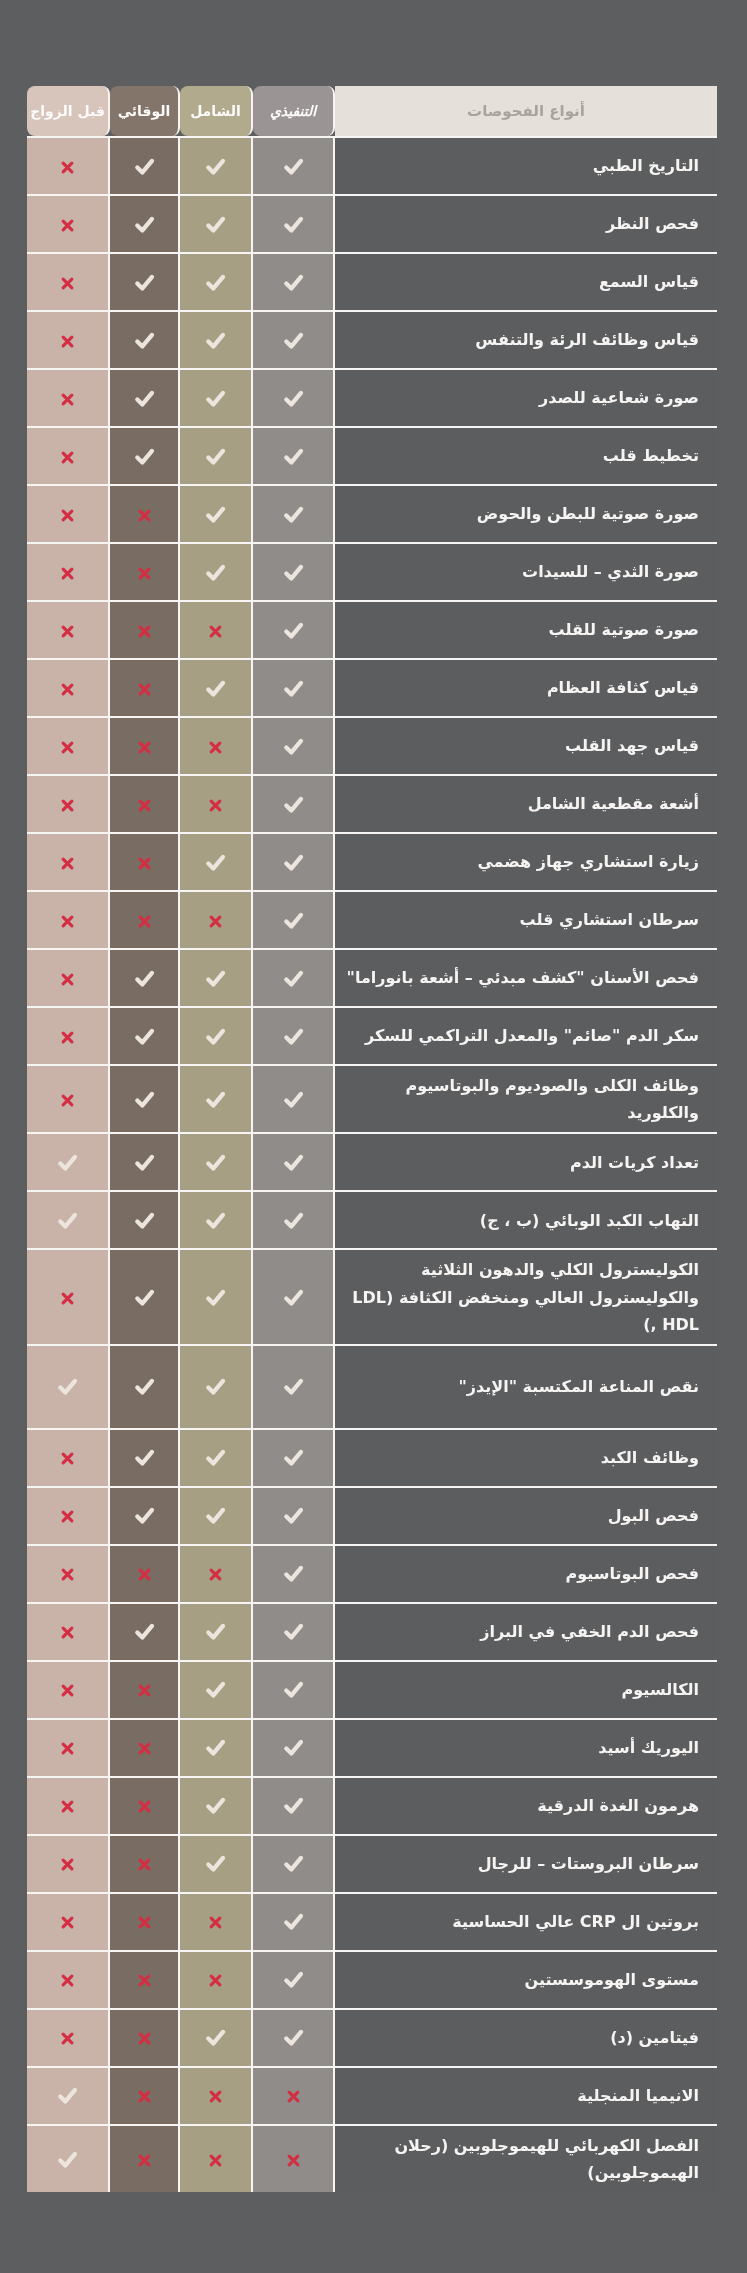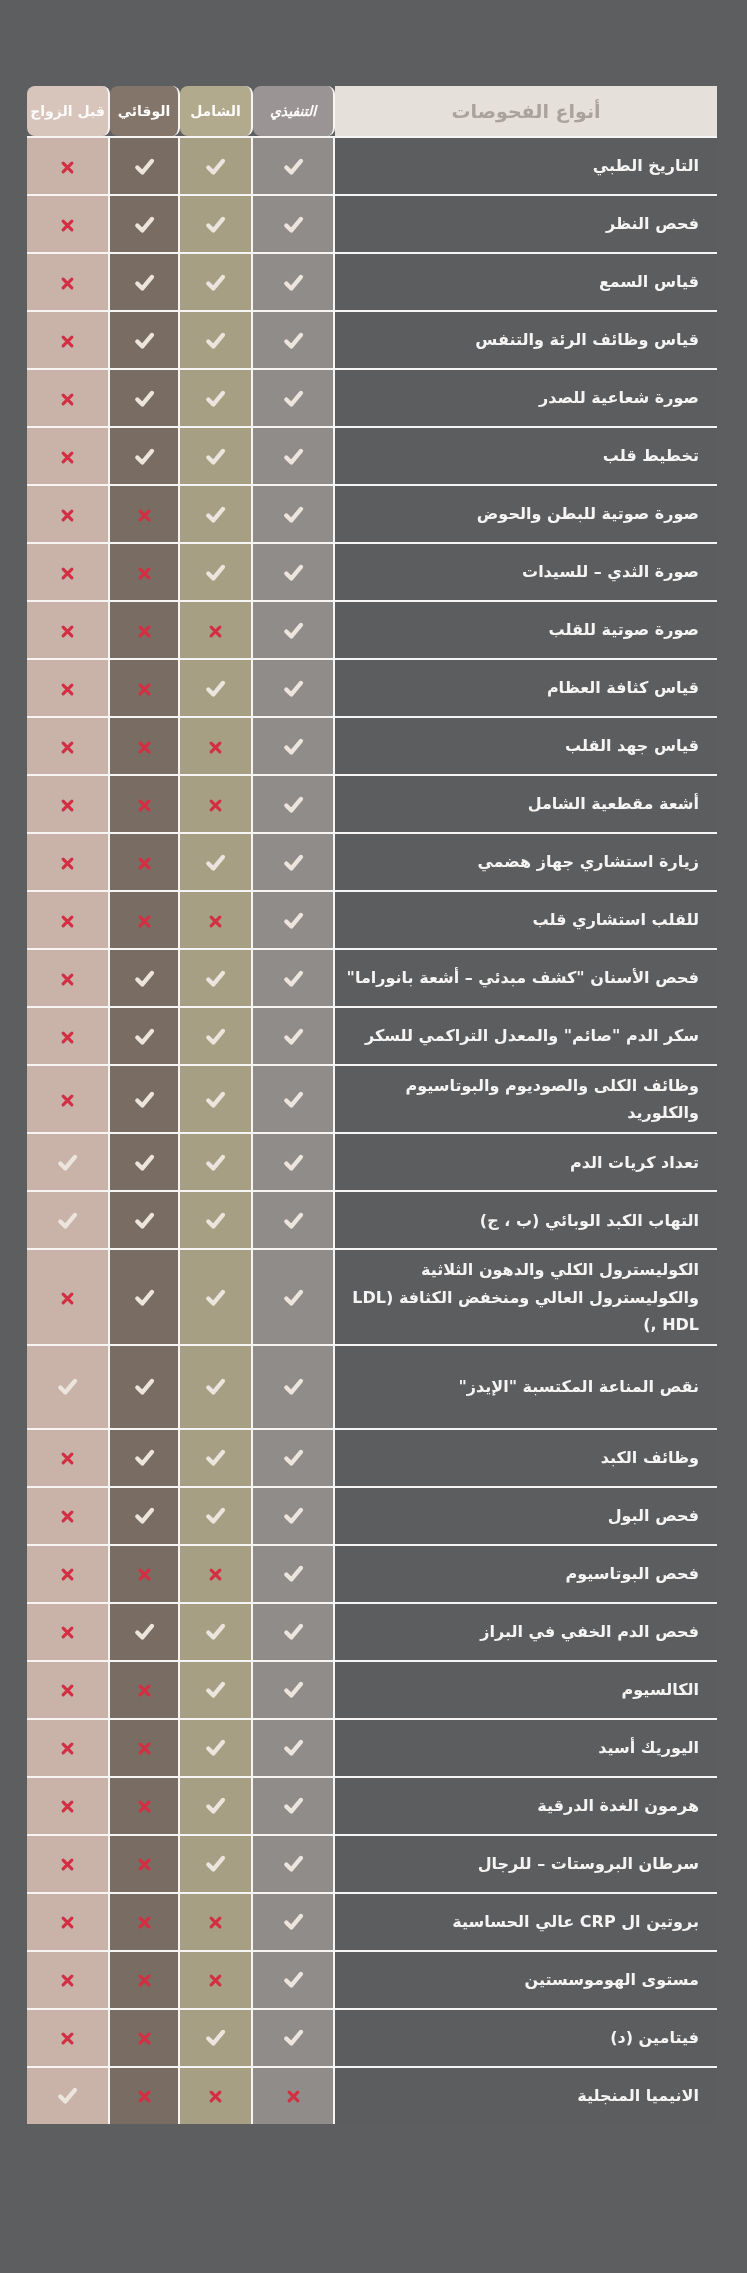--- a/index.html
+++ b/index.html
@@ -39,21 +39,21 @@
   }
   
   .pkg-table th+th,.pkg-table td+td{border-inline-start:2px solid var(--line);}
   
   .pkg-table tbody td{border-top:2px solid var(--line);}
   
   .pkg-table thead tr{height:50px;}
   th.name-head{
     background:var(--beige);
     color:var(--beige-text);
-    font-size:19px;font-weight:bold;
+    font-size:15px;font-weight:bold;
     text-align:center;
   }
   th.col-head{
     color:#fdfcfb;font-size:14px;font-weight:bold;
     text-align:center;
     border-radius:8px;
   }
   th.col-head.exec{background:var(--gray-h);font-style:italic;}
   th.col-head.comp{background:var(--olive-h);}
   th.col-head.prev{background:var(--brown-h);}
@@ -289,21 +289,21 @@
     <path d="M4.5 13 L9.8 18.2 L19.8 6.2" fill="none" stroke-width="4.5" stroke-linecap="round" stroke-linejoin="round"></path>
   </svg></td>
     <td class="mark-cell prev"><svg class="mark xmark" width="15" height="15" viewBox="0 0 24 24">
     <path d="M5 5 L19 19 M19 5 L5 19" fill="none" stroke-width="5" stroke-linecap="round"></path>
   </svg></td>
     <td class="mark-cell pre"><svg class="mark xmark" width="15" height="15" viewBox="0 0 24 24">
     <path d="M5 5 L19 19 M19 5 L5 19" fill="none" stroke-width="5" stroke-linecap="round"></path>
   </svg></td>
   </tr>
         <tr class="body-row">
-    <td class="name-cell">للقلب استشاري قلب</td>
+    <td class="name-cell">سرطان استشاري قلب</td>
     <td class="mark-cell exec"><svg class="mark check" width="23" height="23" viewBox="0 0 24 24">
     <path d="M4.5 13 L9.8 18.2 L19.8 6.2" fill="none" stroke-width="4.5" stroke-linecap="round" stroke-linejoin="round"></path>
   </svg></td>
     <td class="mark-cell comp"><svg class="mark xmark" width="15" height="15" viewBox="0 0 24 24">
     <path d="M5 5 L19 19 M19 5 L5 19" fill="none" stroke-width="5" stroke-linecap="round"></path>
   </svg></td>
     <td class="mark-cell prev"><svg class="mark xmark" width="15" height="15" viewBox="0 0 24 24">
     <path d="M5 5 L19 19 M19 5 L5 19" fill="none" stroke-width="5" stroke-linecap="round"></path>
   </svg></td>
     <td class="mark-cell pre"><svg class="mark xmark" width="15" height="15" viewBox="0 0 24 24">
@@ -575,20 +575,35 @@
   </svg></td>
     <td class="mark-cell prev"><svg class="mark xmark" width="15" height="15" viewBox="0 0 24 24">
     <path d="M5 5 L19 19 M19 5 L5 19" fill="none" stroke-width="5" stroke-linecap="round"></path>
   </svg></td>
     <td class="mark-cell pre"><svg class="mark xmark" width="15" height="15" viewBox="0 0 24 24">
     <path d="M5 5 L19 19 M19 5 L5 19" fill="none" stroke-width="5" stroke-linecap="round"></path>
   </svg></td>
   </tr>
         <tr class="body-row">
     <td class="name-cell">الانيميا المنجلية</td>
+    <td class="mark-cell exec"><svg class="mark xmark" width="15" height="15" viewBox="0 0 24 24">
+    <path d="M5 5 L19 19 M19 5 L5 19" fill="none" stroke-width="5" stroke-linecap="round"></path>
+  </svg></td>
+    <td class="mark-cell comp"><svg class="mark xmark" width="15" height="15" viewBox="0 0 24 24">
+    <path d="M5 5 L19 19 M19 5 L5 19" fill="none" stroke-width="5" stroke-linecap="round"></path>
+  </svg></td>
+    <td class="mark-cell prev"><svg class="mark xmark" width="15" height="15" viewBox="0 0 24 24">
+    <path d="M5 5 L19 19 M19 5 L5 19" fill="none" stroke-width="5" stroke-linecap="round"></path>
+  </svg></td>
+    <td class="mark-cell pre"><svg class="mark check" width="23" height="23" viewBox="0 0 24 24">
+    <path d="M4.5 13 L9.8 18.2 L19.8 6.2" fill="none" stroke-width="4.5" stroke-linecap="round" stroke-linejoin="round"></path>
+  </svg></td>
+  </tr>
+        <tr class="body-row">
+    <td class="name-cell">الفصل الكهربائي للهيموجلوبين (رحلان الهيموجلوبين)</td>
     <td class="mark-cell exec"><svg class="mark xmark" width="15" height="15" viewBox="0 0 24 24">
     <path d="M5 5 L19 19 M19 5 L5 19" fill="none" stroke-width="5" stroke-linecap="round"></path>
   </svg></td>
     <td class="mark-cell comp"><svg class="mark xmark" width="15" height="15" viewBox="0 0 24 24">
     <path d="M5 5 L19 19 M19 5 L5 19" fill="none" stroke-width="5" stroke-linecap="round"></path>
   </svg></td>
     <td class="mark-cell prev"><svg class="mark xmark" width="15" height="15" viewBox="0 0 24 24">
     <path d="M5 5 L19 19 M19 5 L5 19" fill="none" stroke-width="5" stroke-linecap="round"></path>
   </svg></td>
     <td class="mark-cell pre"><svg class="mark check" width="23" height="23" viewBox="0 0 24 24">

